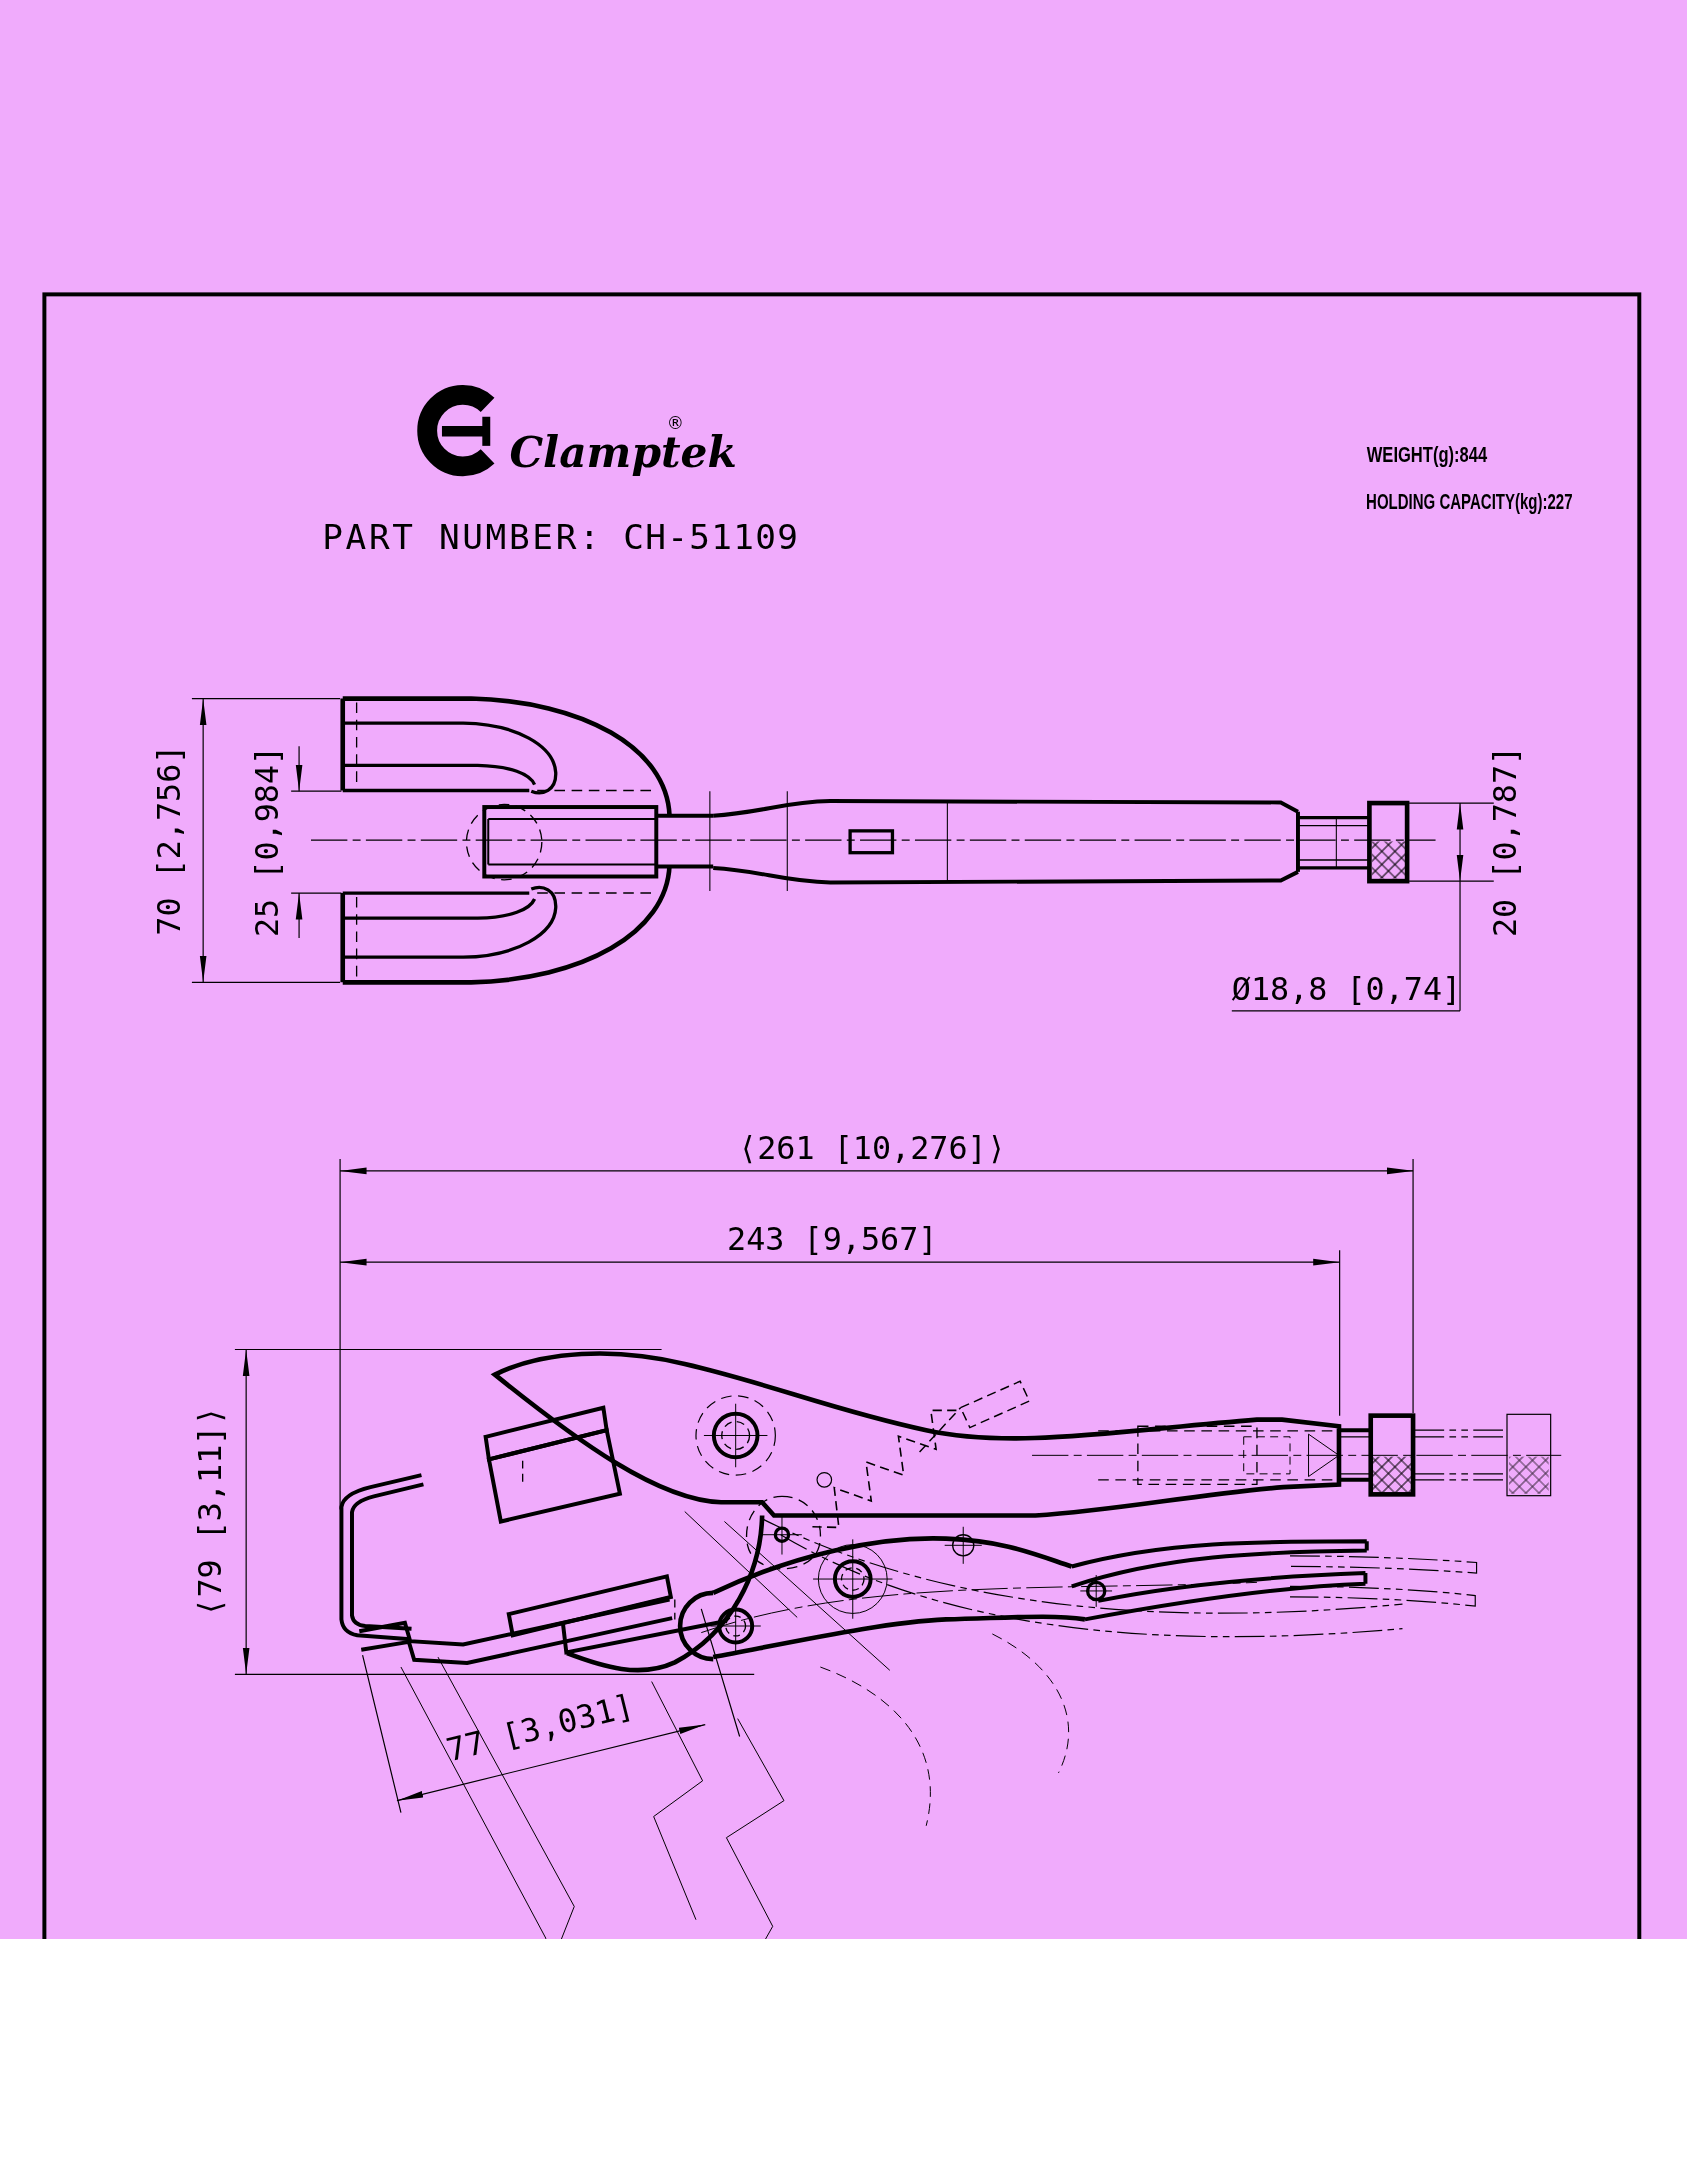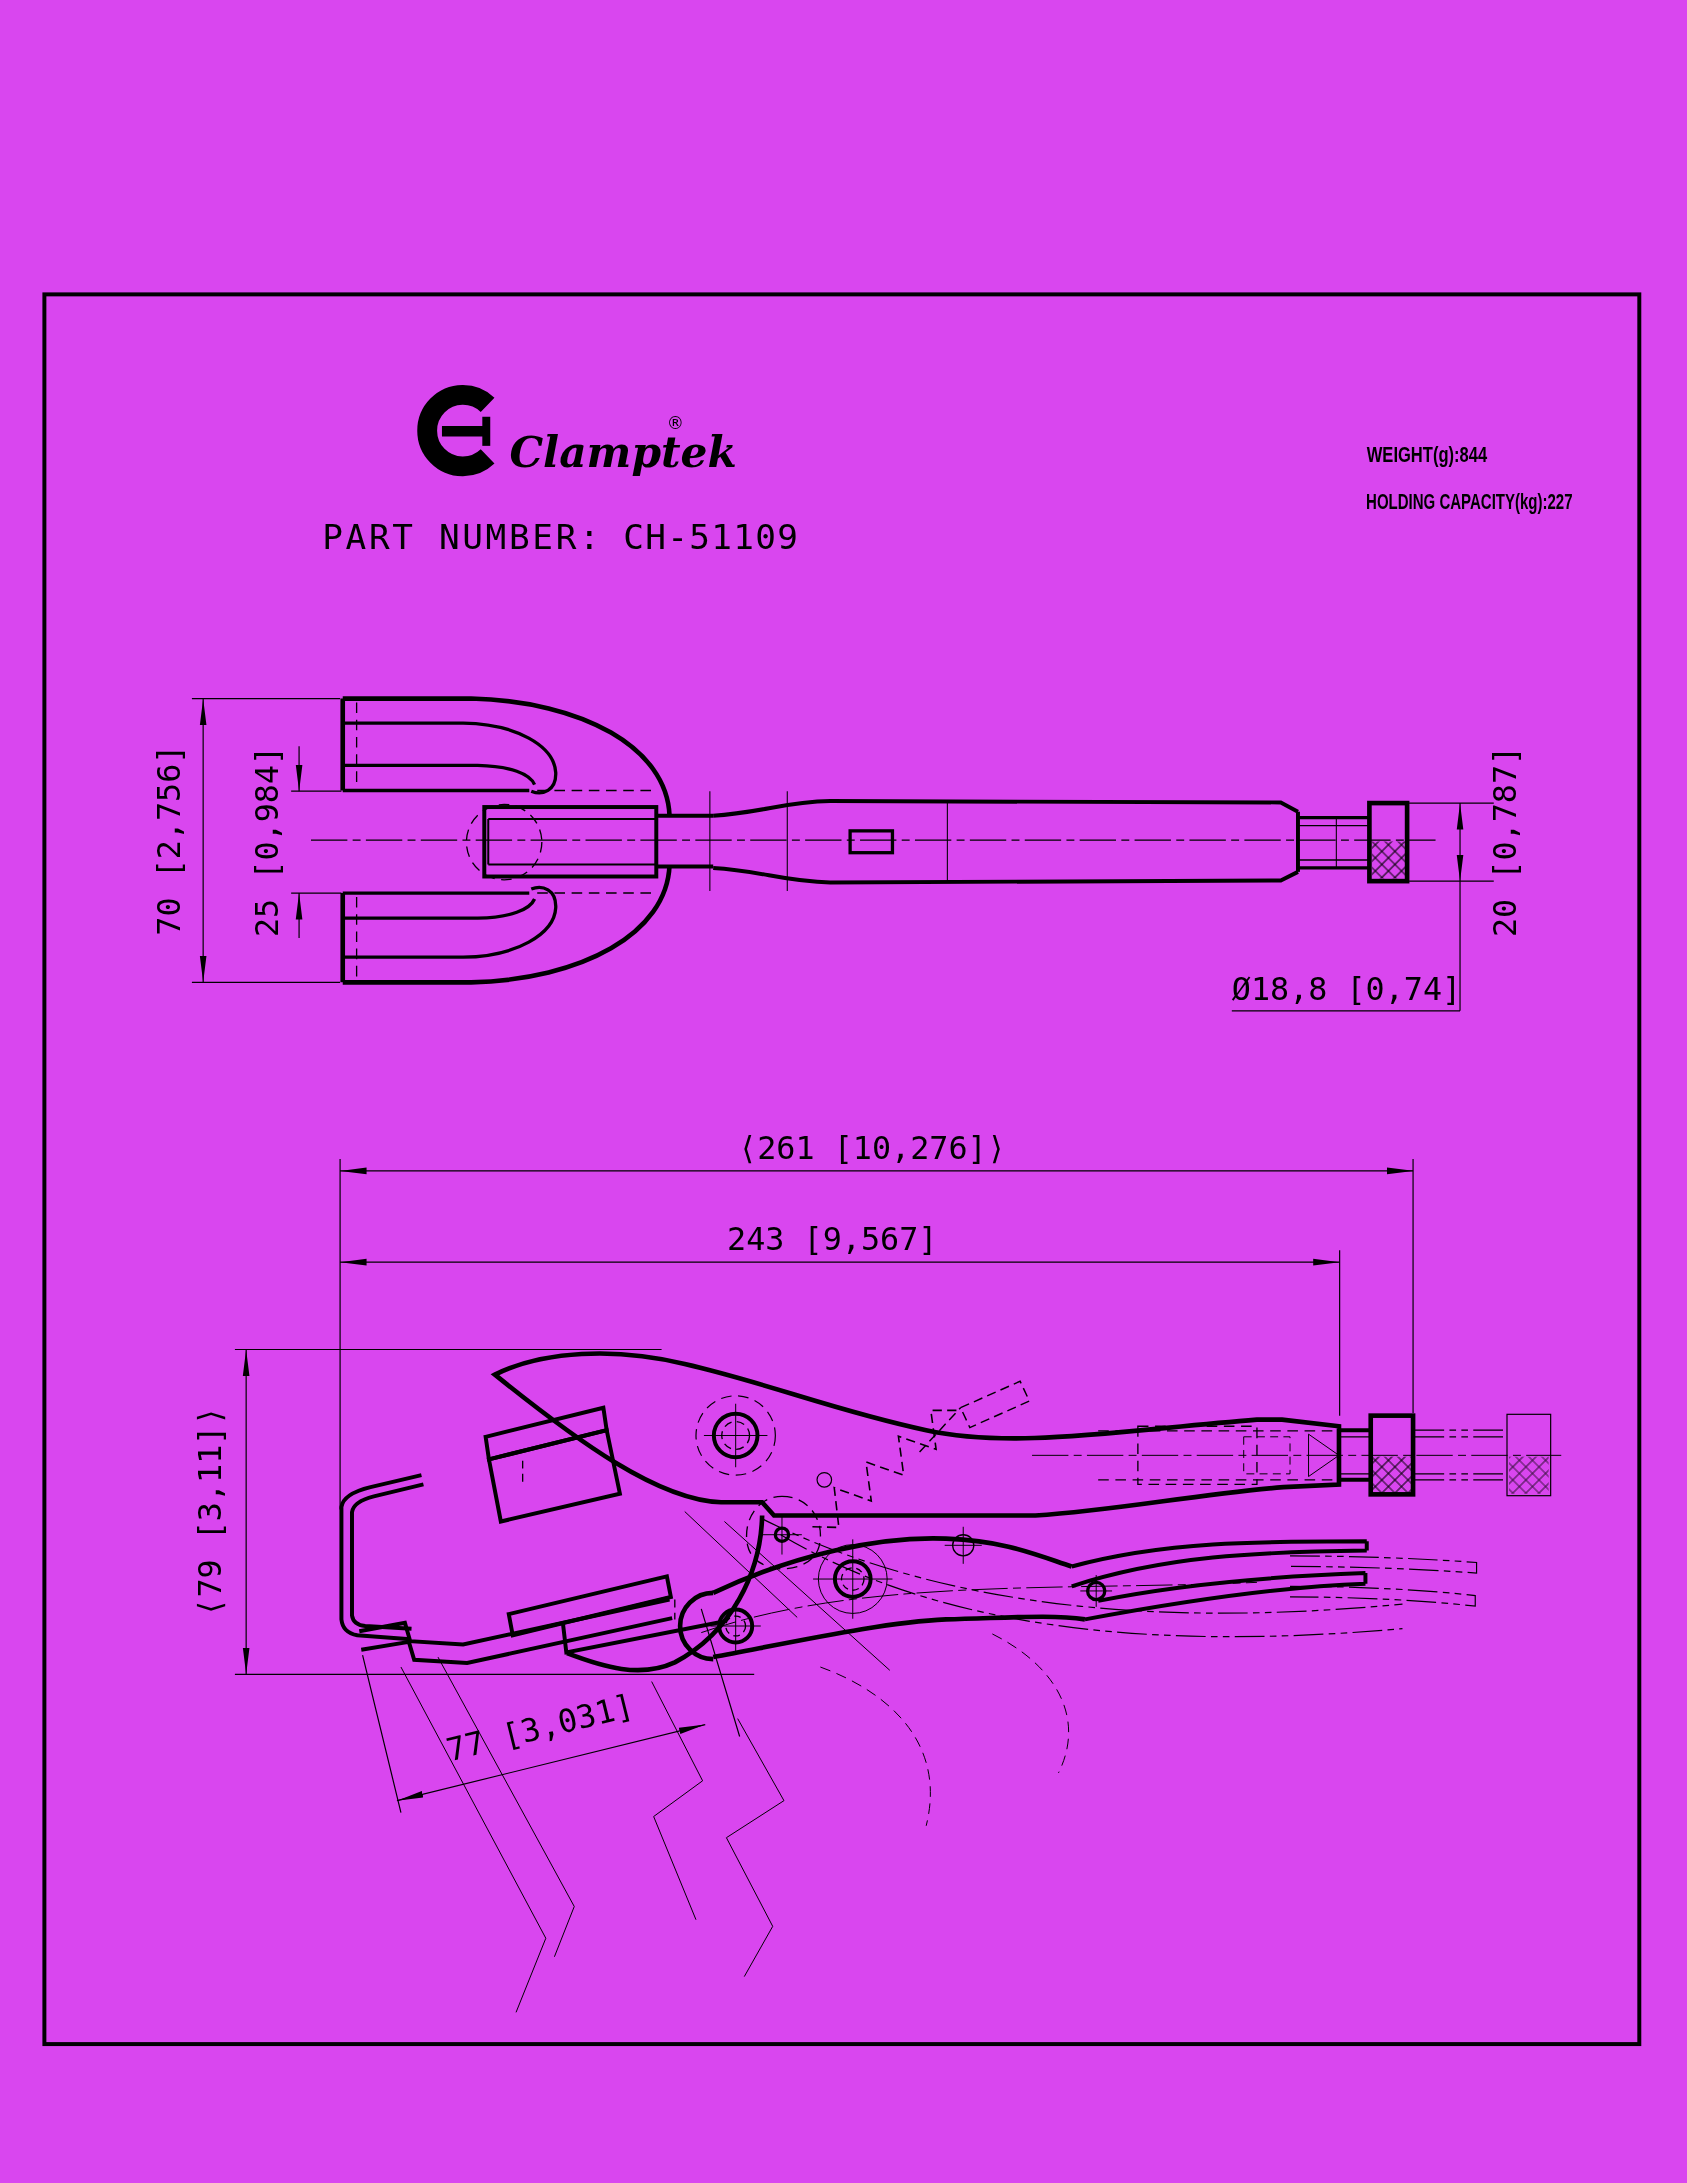--- a/index.html
+++ b/index.html
@@ -1,16 +1,16 @@
 <!DOCTYPE html>
 <html style="font-size:10.6px"><head>
 <meta charset="utf-8">
 <style>
   html,body{margin:0;padding:0;background:#ffffff;}
-  .sheet{width:1687px;height:2183px;position:relative;background:#d946ef;}
+  .sheet{width:1687px;height:1939px;position:relative;background:#f0abfc;}
   svg{display:block;}
   text{fill:#000;}
   .dimtxt{font-family:"DejaVu Sans Mono","Liberation Mono",monospace;font-size:48px;}
   .titletxt{font-family:"DejaVu Sans Mono","Liberation Mono",monospace;font-size:52px;}
   .spectxt{font-family:"Liberation Sans","DejaVu Sans",sans-serif;font-weight:bold;font-size:33px;}
   .brandtxt{font-family:"DejaVu Serif","Liberation Serif",serif;font-style:italic;font-weight:bold;font-size:64px;}
   .regtxt{font-family:"DejaVu Sans",sans-serif;font-size:26px;}
 </style>
 </head>
 <body>

